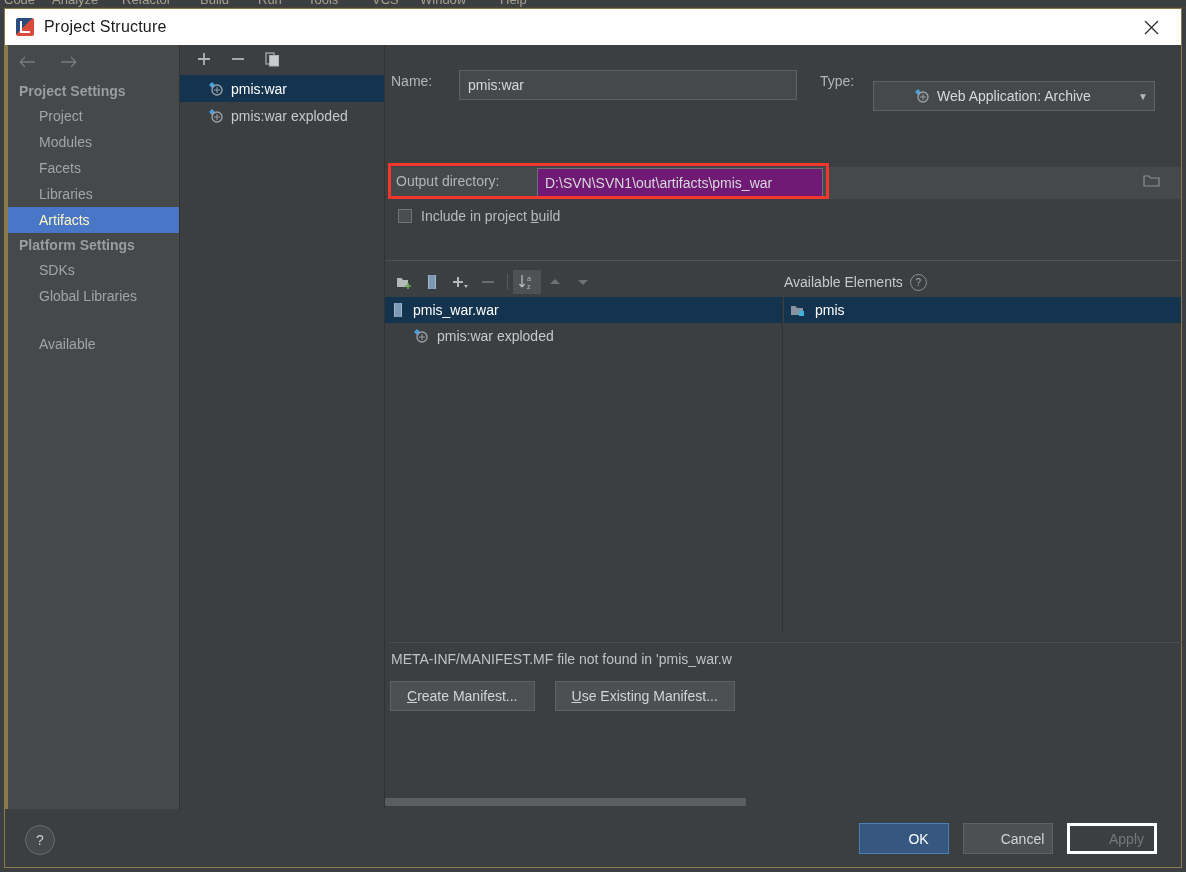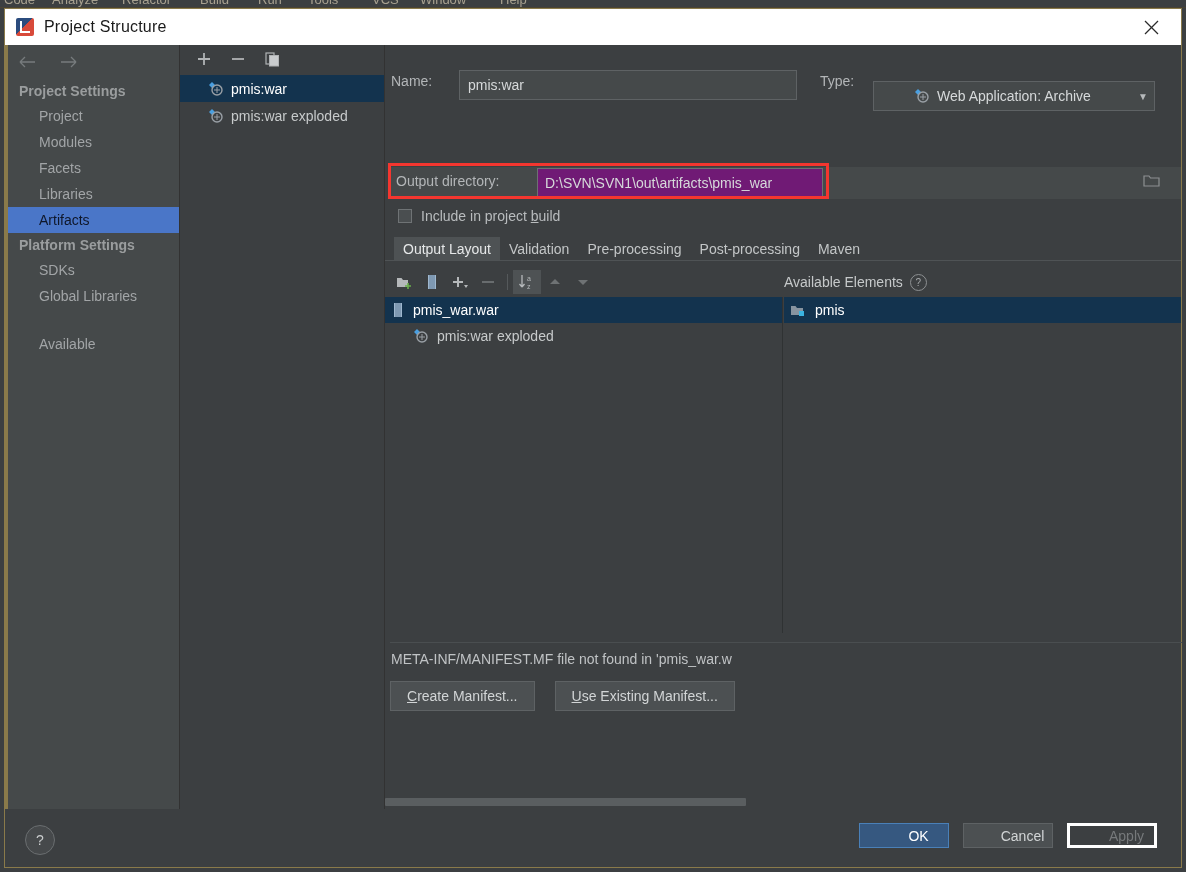--- a/index.html
+++ b/index.html
@@ -80,21 +80,21 @@
   }
   .cat{
     font-size:14px;font-weight:bold;color:#9a9d9e;
     padding:4px 0 4px 14px;
   }
   .leaf{
     font-size:14px;color:#a2a5a7;
     padding:5px 0 5px 34px;
   }
   .leaf.sel{
-    background:#4a76c8;color:#0f172a;
+    background:#4a76c8;color:#fef9c3;
   }
   .gap{height:22px;}
 
   
   .mid-pane{
     position:absolute;left:175px;top:0;width:205px;height:100%;
     background:#3c3f41;border-right:1px solid #323232;box-sizing:border-box;
   }
   .mid-toolbar{
     height:28px;display:flex;align-items:center;gap:14px;padding:0 0 0 14px;
@@ -250,21 +250,21 @@
   .help-btn{
     position:absolute;left:20px;top:16px;width:28px;height:28px;border-radius:50%;
     border:1px solid #6a6e70;background:#46494b;
     display:flex;align-items:center;justify-content:center;
     font-size:14px;color:#c9cccd;
   }
   .foot-btns{
     position:absolute;right:24px;top:14px;display:flex;gap:14px;
   }
   .fbtn{
-    width:90px;height:25px;display:flex;align-items:center;justify-content:center;
+    width:90px;height:31px;display:flex;align-items:center;justify-content:center;
     font-size:14px;box-sizing:border-box;padding-left:29px;
   }
   .fbtn.primary{background:#365880;border:1px solid #4a80b8;color:#ffffff;}
   .fbtn.normal{background:#4c5052;border:1px solid #5e6264;color:#d2d5d6;}
   .fbtn.disabled{background:#42464800;border:3px solid #ffffff;color:#76797b;}
 
   .sidebar-edge{
     position:absolute;left:0;top:0;width:3px;height:100%;background:#8a7a4a;
   }
   .ic{display:block;}
@@ -414,27 +414,20 @@
             <path d="M1 3 H6 L7.5 5 H16 V13 H1 Z" fill="none" stroke="#8d9092" stroke-width="1.2"></path>
           </svg>
         </span>
         <div class="redbox"></div>
 
         <div class="chk-row">
           <span class="chkbox"></span>
           <span class="chk-lbl">Include in project <span class="ul">b</span>uild</span>
         </div>
 
-        <div class="tabs">
-          <span class="tab active">Output Layout</span>
-          <span class="tab">Validation</span>
-          <span class="tab">Pre-processing</span>
-          <span class="tab">Post-processing</span>
-          <span class="tab">Maven</span>
-        </div>
         <div class="tabs-rule"></div>
 
         <div class="lay-toolbar">
           <span class="lt-ico">
             <svg class="ic" width="17" height="15" viewBox="0 0 17 15">
               <path d="M1 3 H5.5 L7 5 H12 V12 H1 Z" fill="#b5b8ba"></path>
               <path d="M12 8 V14 M9 11 H15" stroke="#6ab04c" stroke-width="1.6"></path>
             </svg>
           </span>
           <span class="lt-ico">

